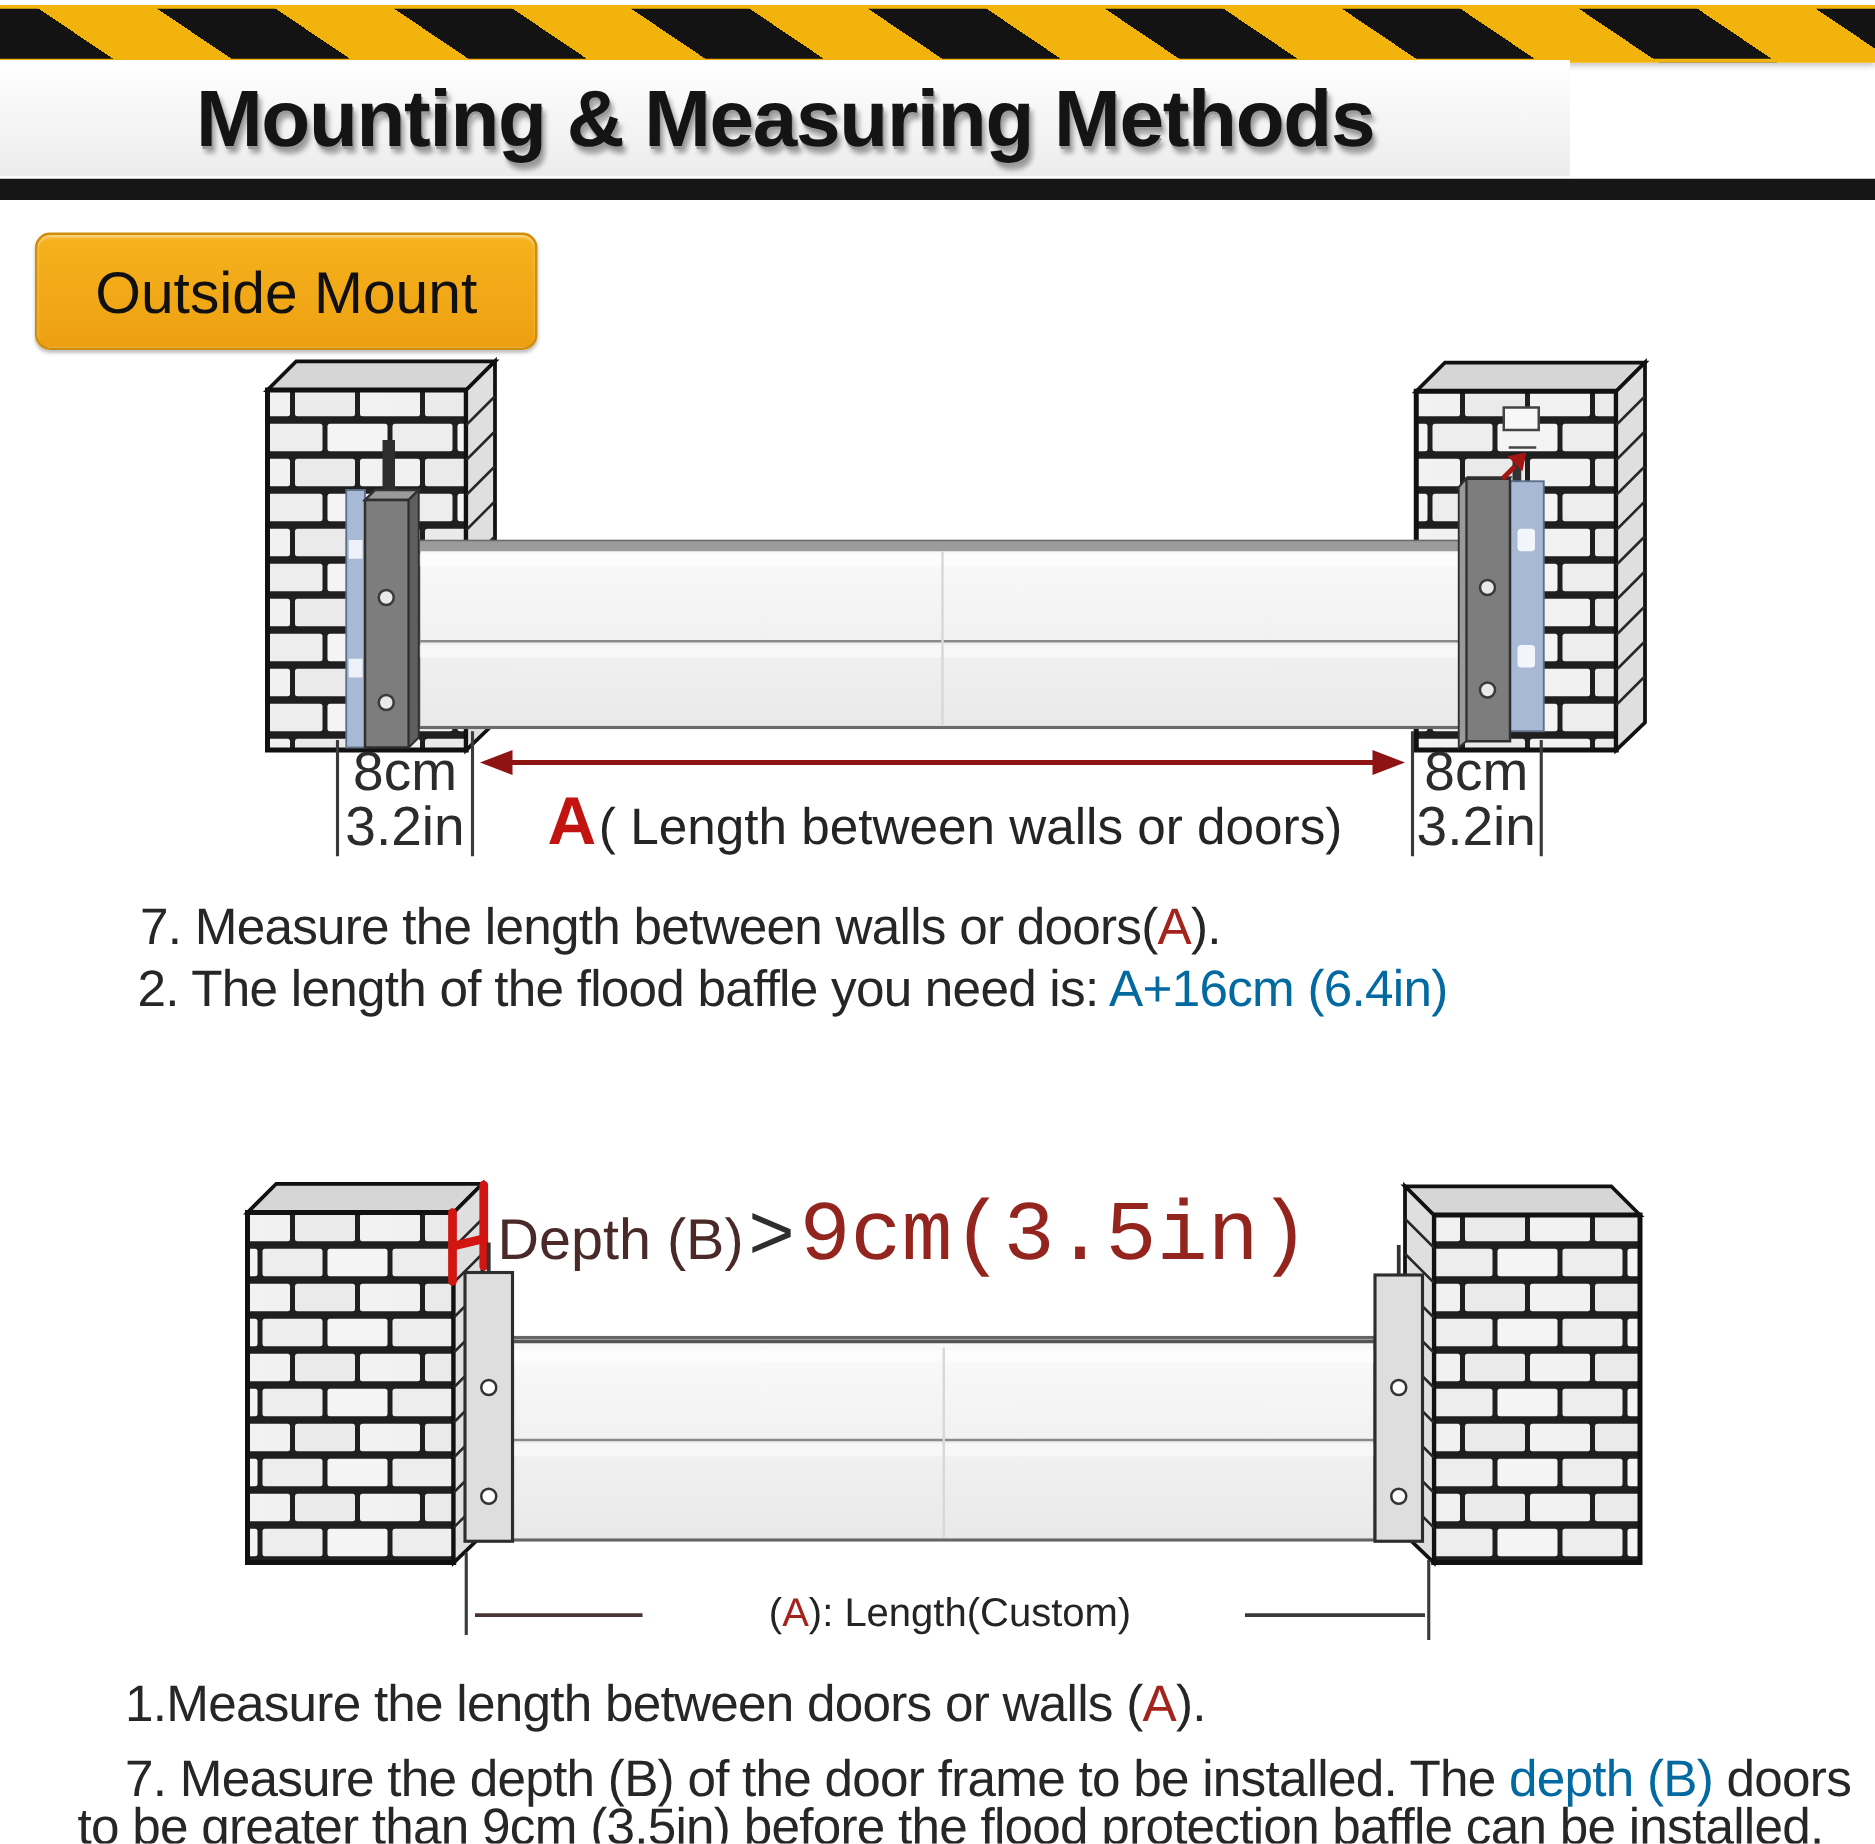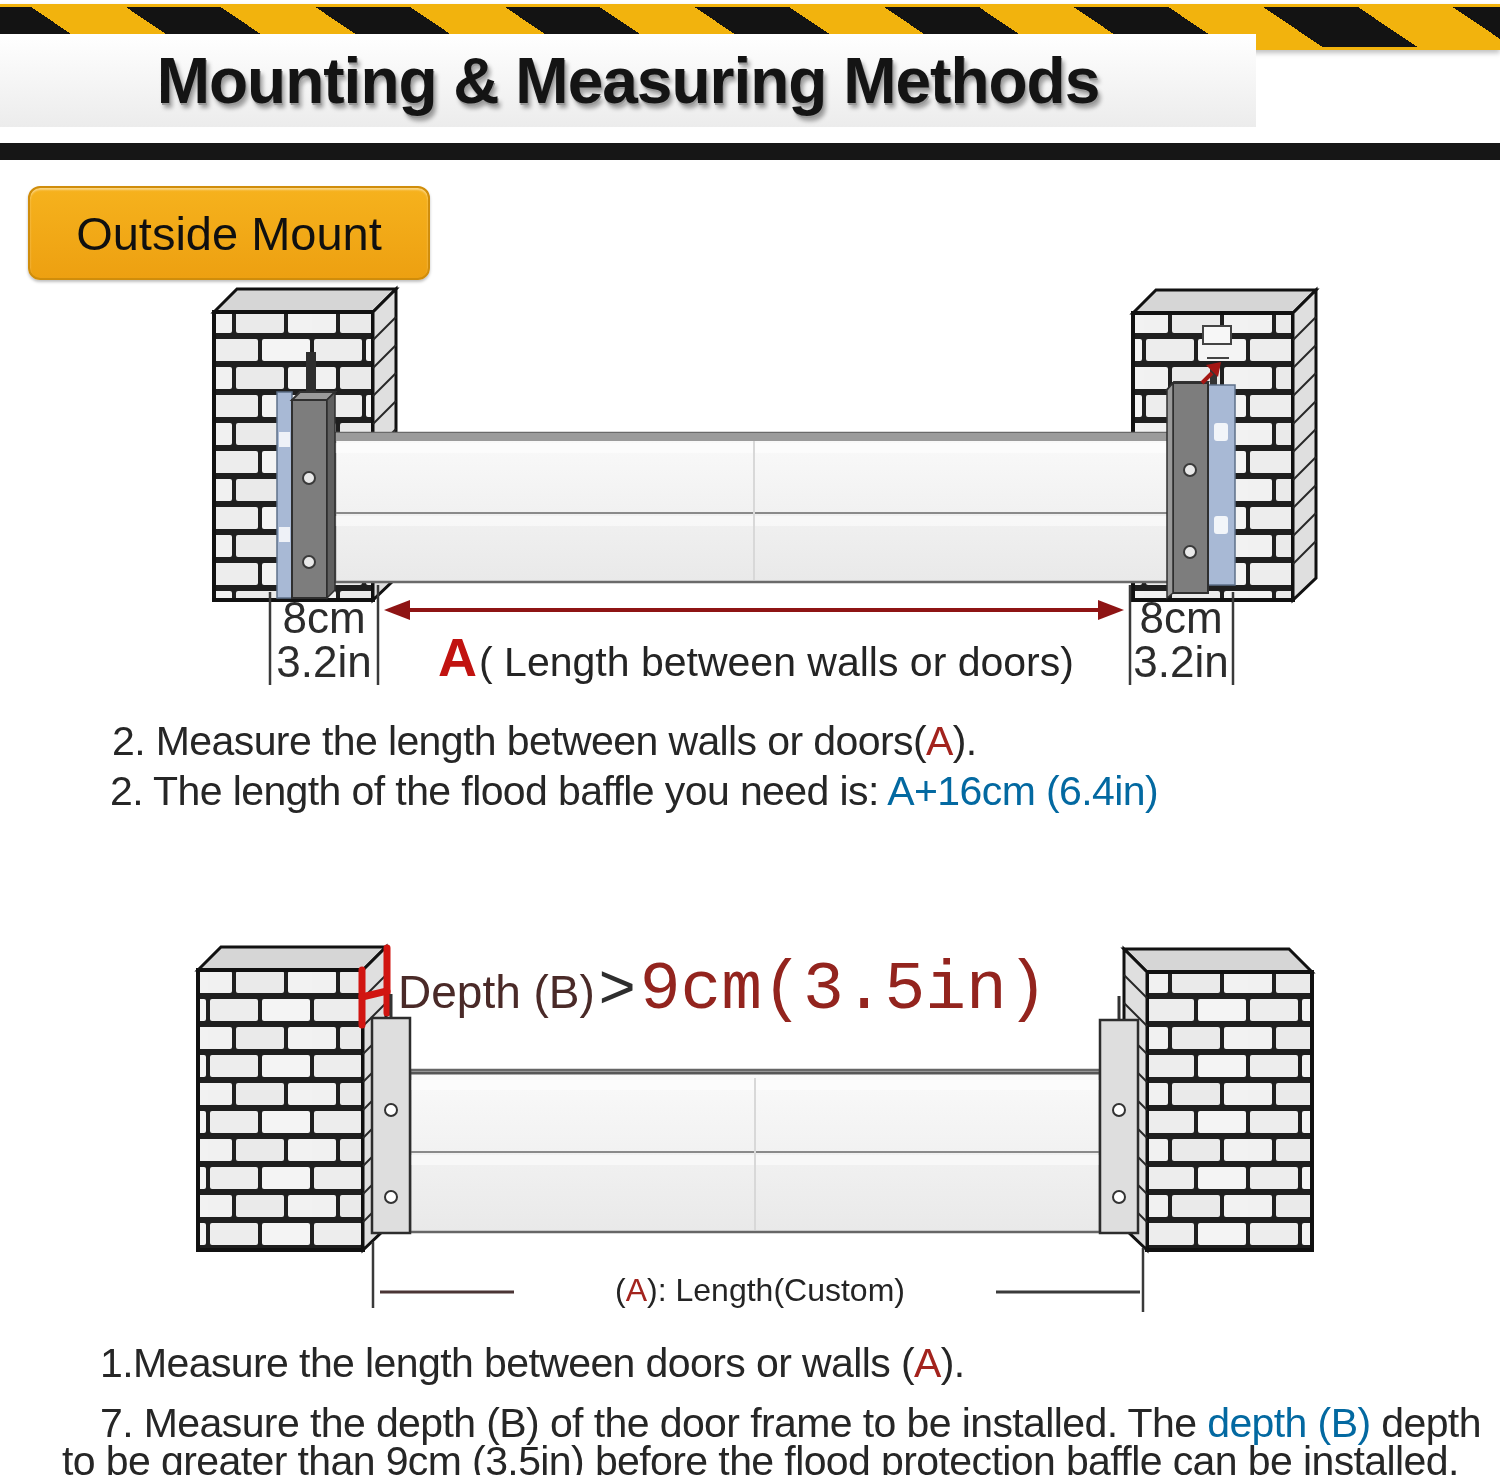--- a/index.html
+++ b/index.html
@@ -7,21 +7,21 @@
     position:relative;width:1500px;height:1475px;background:#ffffff;
     overflow:hidden;font-family:"Liberation Sans", sans-serif;color:#262626;
   }
   
   .hazard-tape{
     position:absolute;left:0;top:4px;width:1500px;height:46px;
     background:repeating-linear-gradient(34deg,#131313 0 53px,#f2b30d 53px 106px);
     box-shadow:inset 0 3px 0 #f2b30d, inset 0 -3px 0 #f2b30d, 0 3px 5px rgba(0,0,0,.25);
   }
   .title-band{
-    position:absolute;left:0;top:34px;width:1256px;height:93px;
+    position:absolute;left:0;top:48px;width:1256px;height:93px;
     background:linear-gradient(180deg,#ffffff,#ececec);
     display:flex;align-items:center;justify-content:center;
   }
   .title-band .t{
     font-size:64px;font-weight:700;color:#141414;letter-spacing:-1px;
     text-shadow:1px 2px 0 #9a9a9a, 3px 5px 4px rgba(0,0,0,.35);
     white-space:nowrap;
   }
   .black-bar{position:absolute;left:0;top:143px;width:1500px;height:17px;background:#161616;}
   
@@ -176,21 +176,21 @@
   <div class="meas-pair" style="left:1130px;top:596px;width:102px">
     <span>8cm</span>
     <span>3.2in</span>
   </div>
   <div class="arrow-caption" style="left:386px;top:626px;width:740px">
     <span class="bigA">A</span>
     <span class="cap">( Length between walls or doors)</span>
   </div>
 
   <div class="instr" style="left:112px;top:718px">
-    <span>2. Measure the length between walls or doors(</span><span class="reda">A</span><span>).</span>
+    <span>7. Measure the length between walls or doors(</span><span class="reda">A</span><span>).</span>
   </div>
   <div class="instr" style="left:110px;top:768px">
     <span>2. The length of the flood baffle you need is: </span><span class="red">A+16cm (6.4in)</span>
   </div>
 
   <svg class="diagram" style="top:940px" width="1500" height="400" viewBox="0 0 1500 400">
 
     <g>
       <polygon points="198,30 221,7 386,7 363,30" fill="#d6d6d6" stroke="#111" stroke-width="3"></polygon>
       <rect x="198" y="30" width="165" height="280" fill="url(#bricks)" stroke="#111" stroke-width="4"></rect>
@@ -268,19 +268,19 @@
   </div>
 
   <div class="length-label" style="left:500px;top:1272px;width:520px">
     <span>(</span><span class="reda">A</span><span>): Length(Custom)</span>
   </div>
 
   <div class="instr" style="left:100px;top:1340px">
     <span>1.Measure the length between doors or walls (</span><span class="reda">A</span><span>).</span>
   </div>
   <div class="instr" style="left:100px;top:1400px">
-    <span>7. Measure the depth (B) of the door frame to be installed. The </span><span class="red">depth (B)</span><span> depth</span>
+    <span>7. Measure the depth (B) of the door frame to be installed. The </span><span class="red">depth (B)</span><span> doors</span>
   </div>
   <div class="instr" style="left:62px;top:1438px">
     <span>to be greater than 9cm (3.5in) before the flood protection baffle can be installed.</span>
   </div>
 
 </div>
 
 </body></html>

